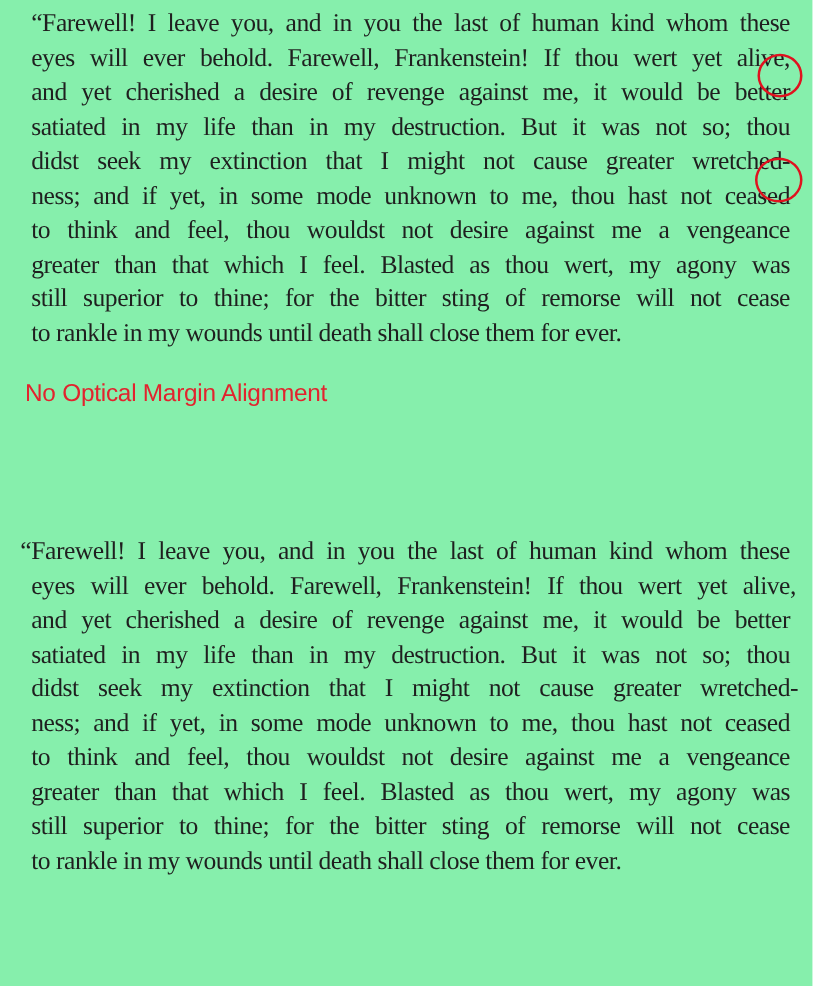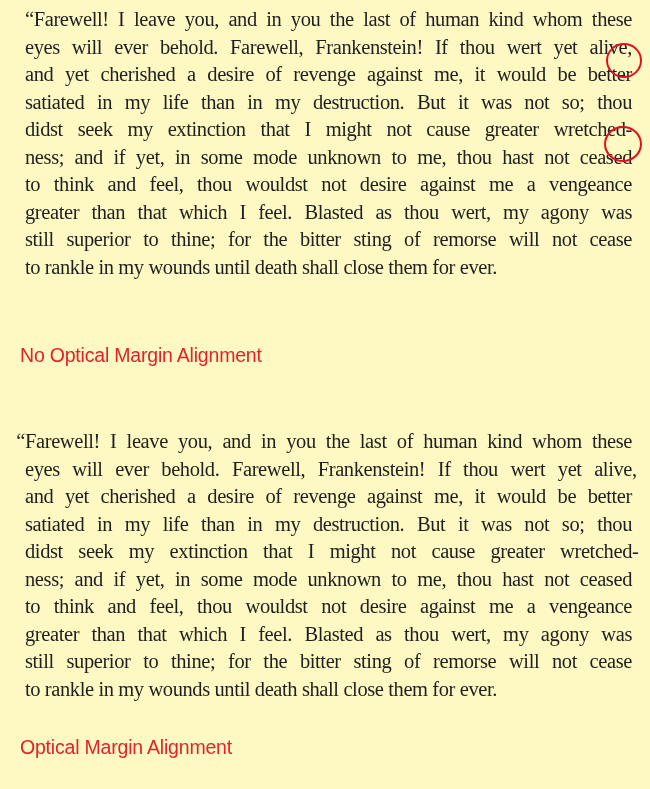--- a/index.html
+++ b/index.html
@@ -67,47 +67,46 @@
     pointer-events: none;
   }
   #para-no-oma { top: 6px; }
   #caption-no-oma { top: 302px; }
   #para-oma { top: 428px; }
   #caption-oma { top: 734px; }
 </style>
 </head>
 <body>
 
-<div id="page" style="background: #fef9c3;">
+<div id="page" style="background: #86efac;">
 
   <div class="para" id="para-no-oma">
       <div class="line" style="color: rgb(31, 31, 31);">“Farewell! I leave you, and in you the last of human kind whom these</div>
       <div class="line" style="color: rgb(31, 31, 31);">eyes will ever behold. Farewell, Frankenstein! If thou wert yet alive,</div>
       <div class="line" style="color: rgb(31, 31, 31);">and yet cherished a desire of revenge against me, it would be better</div>
       <div class="line" style="color: rgb(31, 31, 31);">satiated in my life than in my destruction. But it was not so; thou</div>
       <div class="line" style="color: rgb(31, 31, 31);">didst seek my extinction that I might not cause greater wretched-</div>
       <div class="line" style="color: rgb(31, 31, 31);">ness; and if yet, in some mode unknown to me, thou hast not ceased</div>
       <div class="line" style="color: rgb(31, 31, 31);">to think and feel, thou wouldst not desire against me a vengeance</div>
       <div class="line" style="color: rgb(31, 31, 31);">greater than that which I feel. Blasted as thou wert, my agony was</div>
       <div class="line" style="color: rgb(31, 31, 31);">still superior to thine; for the bitter sting of remorse will not cease</div>
       <div class="line last" style="color: rgb(31, 31, 31);">to rankle in my wounds until death shall close them for ever.</div>
     </div>
 
-  <div class="caption" id="caption-no-oma" style="color: rgb(226, 35, 46); margin-top: 40px;">No Optical Margin Alignment</div>
+  <div class="caption" id="caption-no-oma" style="color: rgb(226, 35, 46);">No Optical Margin Alignment</div>
 
   <div class="para" id="para-oma">
       <div class="line" style="color: rgb(31, 31, 31);"><span class="hang-left">“</span>Farewell! I leave you, and in you the last of human kind whom these</div>
       <div class="line" style="color: rgb(31, 31, 31);">eyes will ever behold. Farewell, Frankenstein! If thou wert yet alive<span class="hang-right">,</span></div>
       <div class="line" style="color: rgb(31, 31, 31);">and yet cherished a desire of revenge against me, it would be better</div>
       <div class="line" style="color: rgb(31, 31, 31);">satiated in my life than in my destruction. But it was not so; thou</div>
       <div class="line" style="color: rgb(31, 31, 31);">didst seek my extinction that I might not cause greater wretched<span class="hang-right">-</span></div>
       <div class="line" style="color: rgb(31, 31, 31);">ness; and if yet, in some mode unknown to me, thou hast not ceased</div>
       <div class="line" style="color: rgb(31, 31, 31);">to think and feel, thou wouldst not desire against me a vengeance</div>
       <div class="line" style="color: rgb(31, 31, 31);">greater than that which I feel. Blasted as thou wert, my agony was</div>
       <div class="line" style="color: rgb(31, 31, 31);">still superior to thine; for the bitter sting of remorse will not cease</div>
       <div class="line last" style="color: rgb(31, 31, 31);">to rankle in my wounds until death shall close them for ever.</div>
     </div>
 
-  <div class="caption" id="caption-oma" style="color: rgb(226, 35, 46);">Optical Margin Alignment</div>
 
 <div class="circle" style="left: 606px; top: 43px; width: 32px; height: 31px; border-color: rgb(224, 18, 31);"></div>
     <div class="circle" style="left: 604px; top: 126px; width: 34px; height: 32px; border-color: rgb(224, 18, 31);"></div>
   </div>
 
 </body></html>

